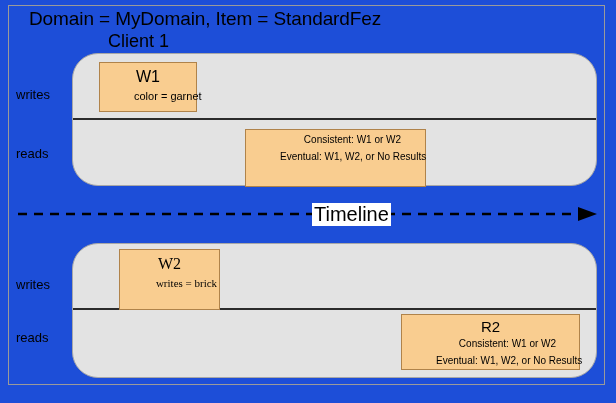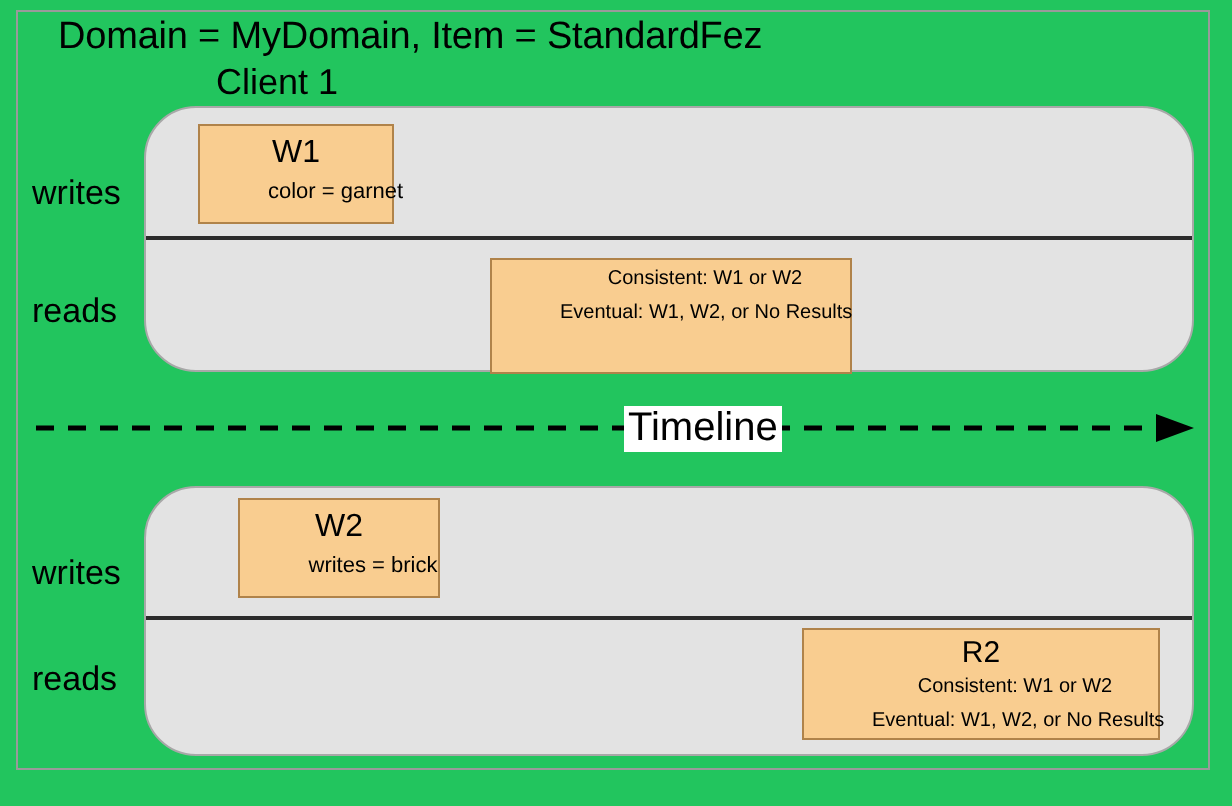--- a/index.html
+++ b/index.html
@@ -9,21 +9,21 @@
   }
   body {
     font-family: "Liberation Sans", sans-serif;
     -webkit-font-smoothing: antialiased;
   }
 
   #page {
     position: relative;
     width: 616px;
     height: 403px;
-    background: #22c55e;
+    background: #1d4ed8;
     overflow: hidden;
   }
 
   
   .frame {
     position: absolute;
     left: 8px;
     top: 5px;
     width: 597px;
     height: 380px;
@@ -48,21 +48,21 @@
     font-size: 18px;
     color: #000000;
     white-space: nowrap;
   }
   .client-1 { left: 108px; top: 31px; }
   .client-2 { left: 103px; top: 221px; }
 
   
   .row-label {
     position: absolute;
-    font-size: 17px;
+    font-size: 13px;
     color: #000000;
     white-space: nowrap;
     text-align: left;
   }
   .lbl-writes-1 { left: 16px; top: 87px; }
   .lbl-reads-1  { left: 16px; top: 146px; }
   .lbl-writes-2 { left: 16px; top: 277px; }
   .lbl-reads-2  { left: 16px; top: 330px; }
 
   
@@ -109,21 +109,21 @@
     line-height: 1.25;
     margin-top: 5px;
     white-space: nowrap;
     padding-left: 34px;
   }
   .opbox.wide .op-line { font-size: 10px; margin-top: 4px; }
   .opbox.wide .op-title { font-size: 15px; margin-top: 4px; }
 
   .box-w1 { left: 26px;  top: 8px;  width: 98px;  height: 50px; }
   .box-r1 { left: 172px; top: 75px; width: 181px; height: 58px; }
-  .box-w2 { left: 46px;  top: 5px;  width: 101px; height: 50px; }
+  .box-w2 { left: 46px;  top: 5px;  width: 101px; height: 61px; font-family: Liberation Serif, serif; }
   .box-r2 { left: 328px; top: 70px; width: 179px; height: 56px; }
 
   
   .timeline {
     position: absolute;
     left: 18px;
     top: 205px;
     width: 580px;
     height: 18px;
   }

